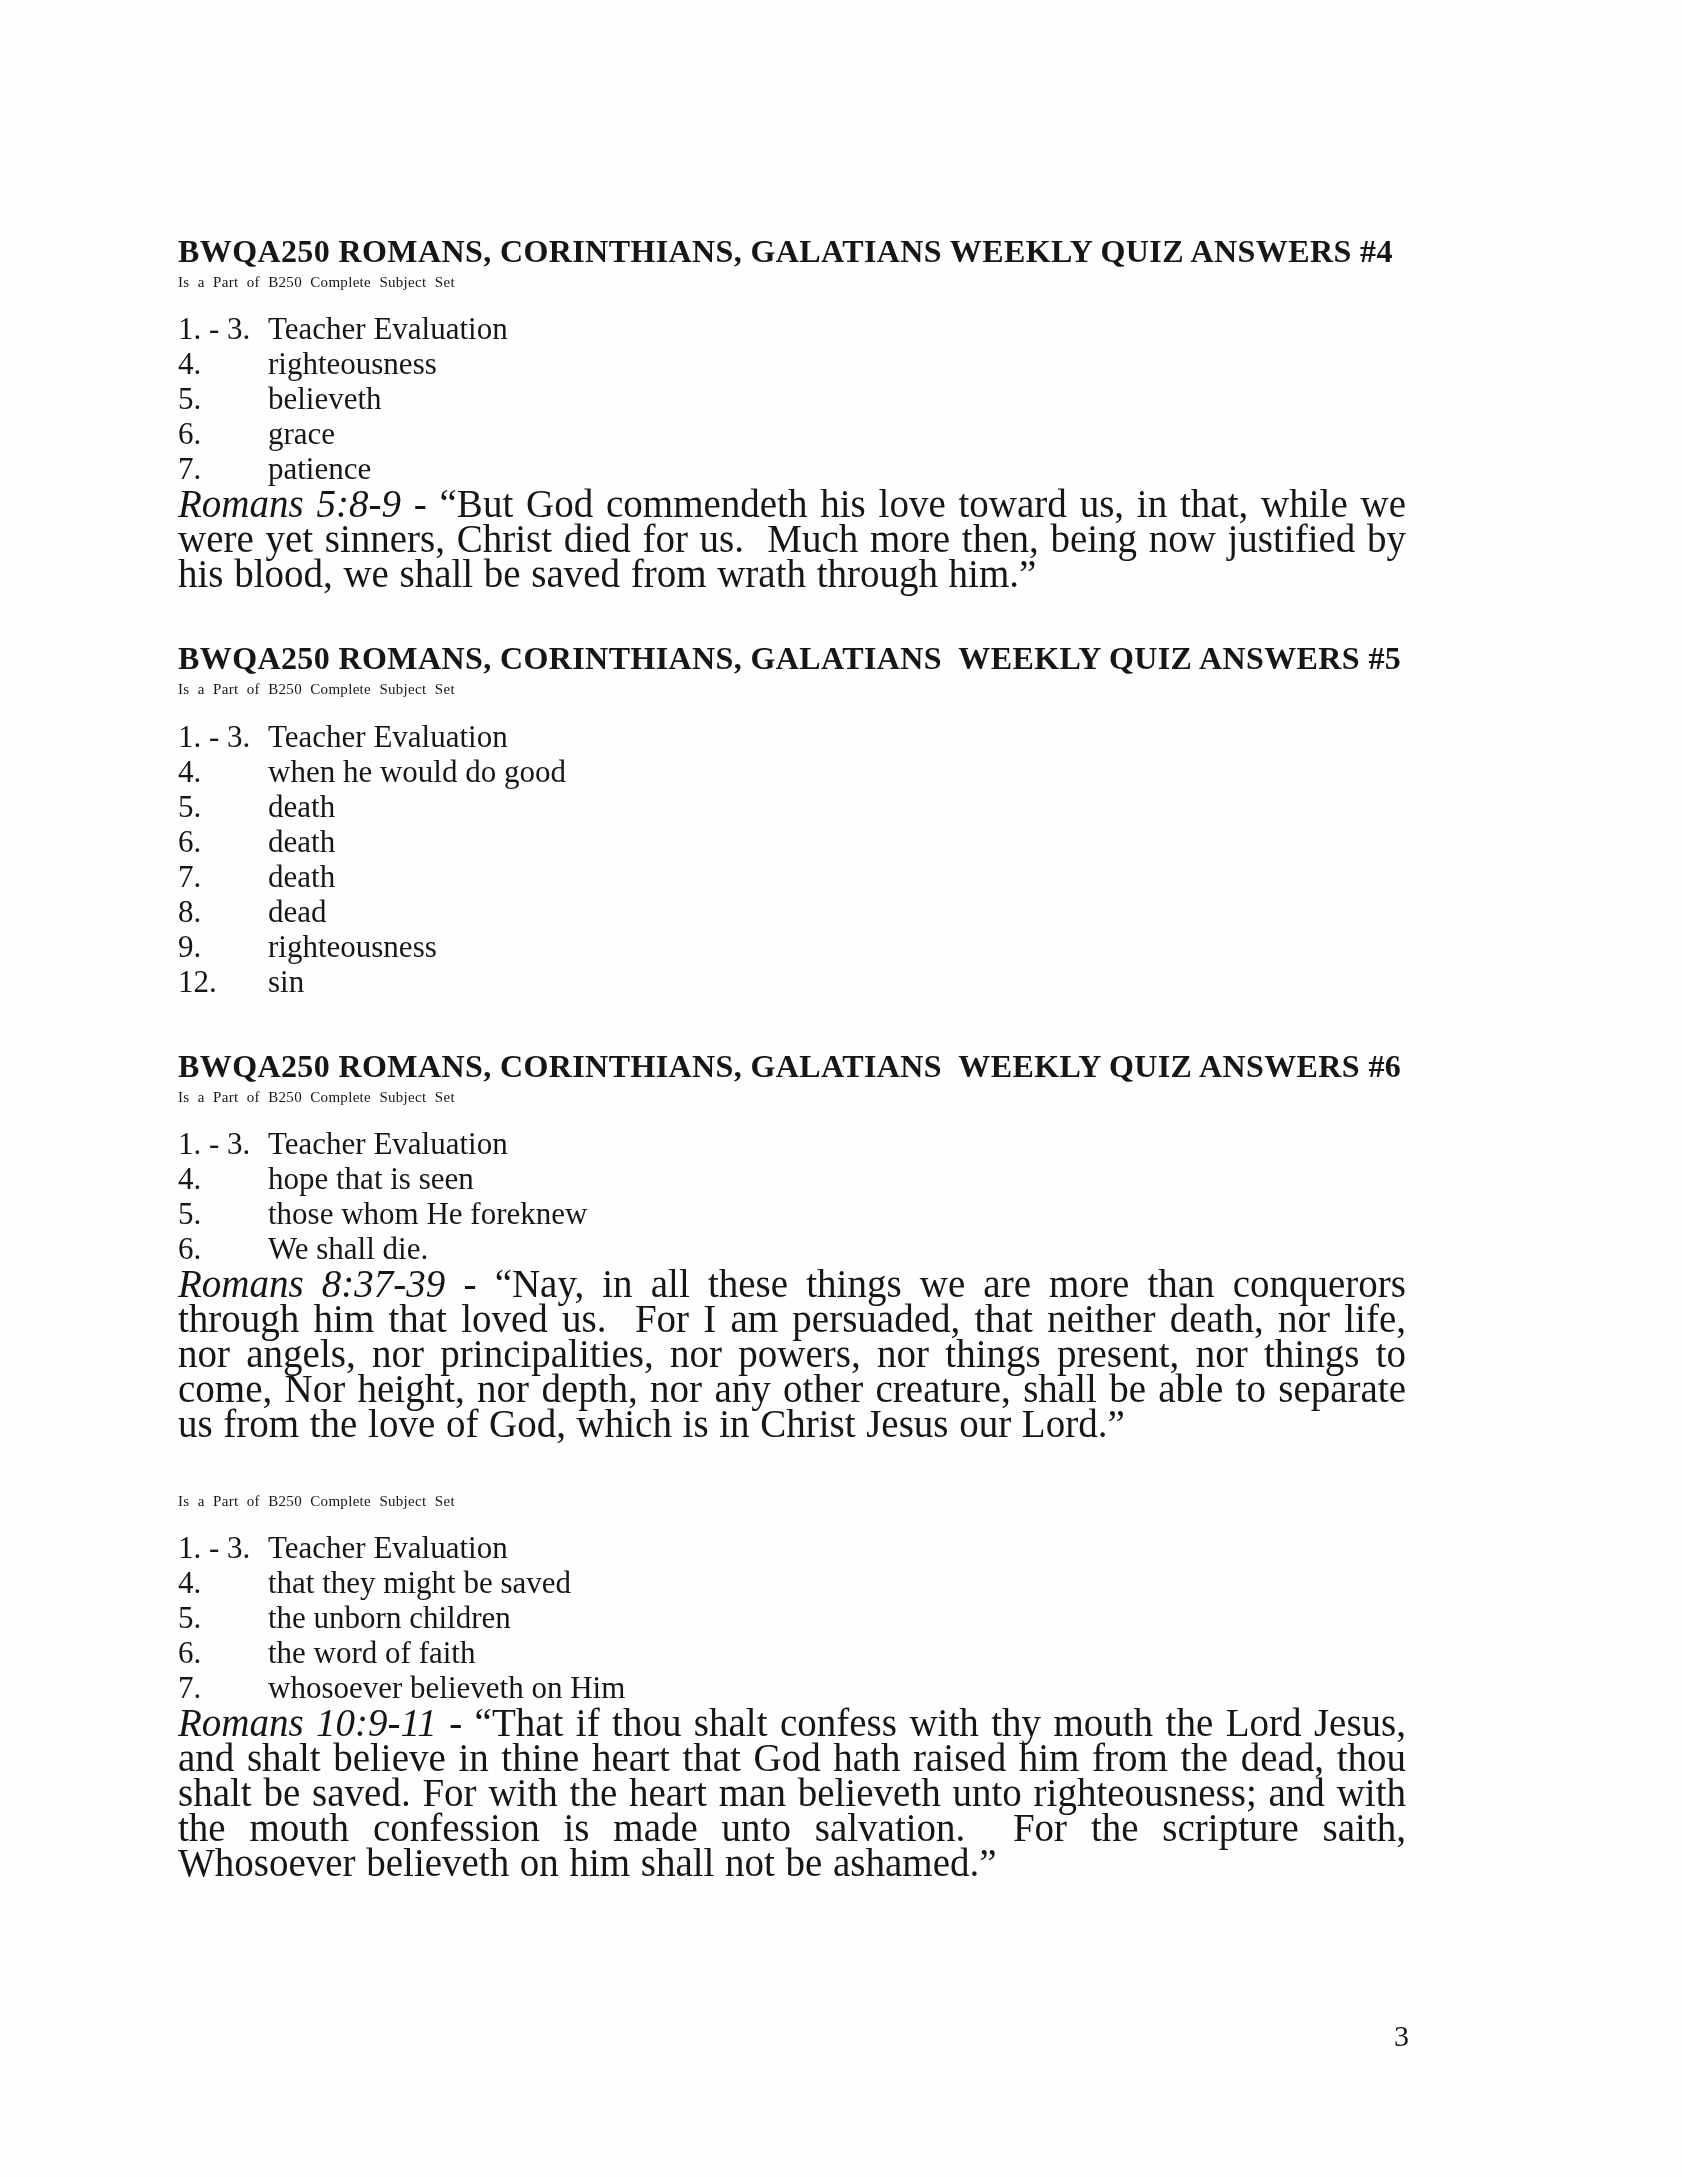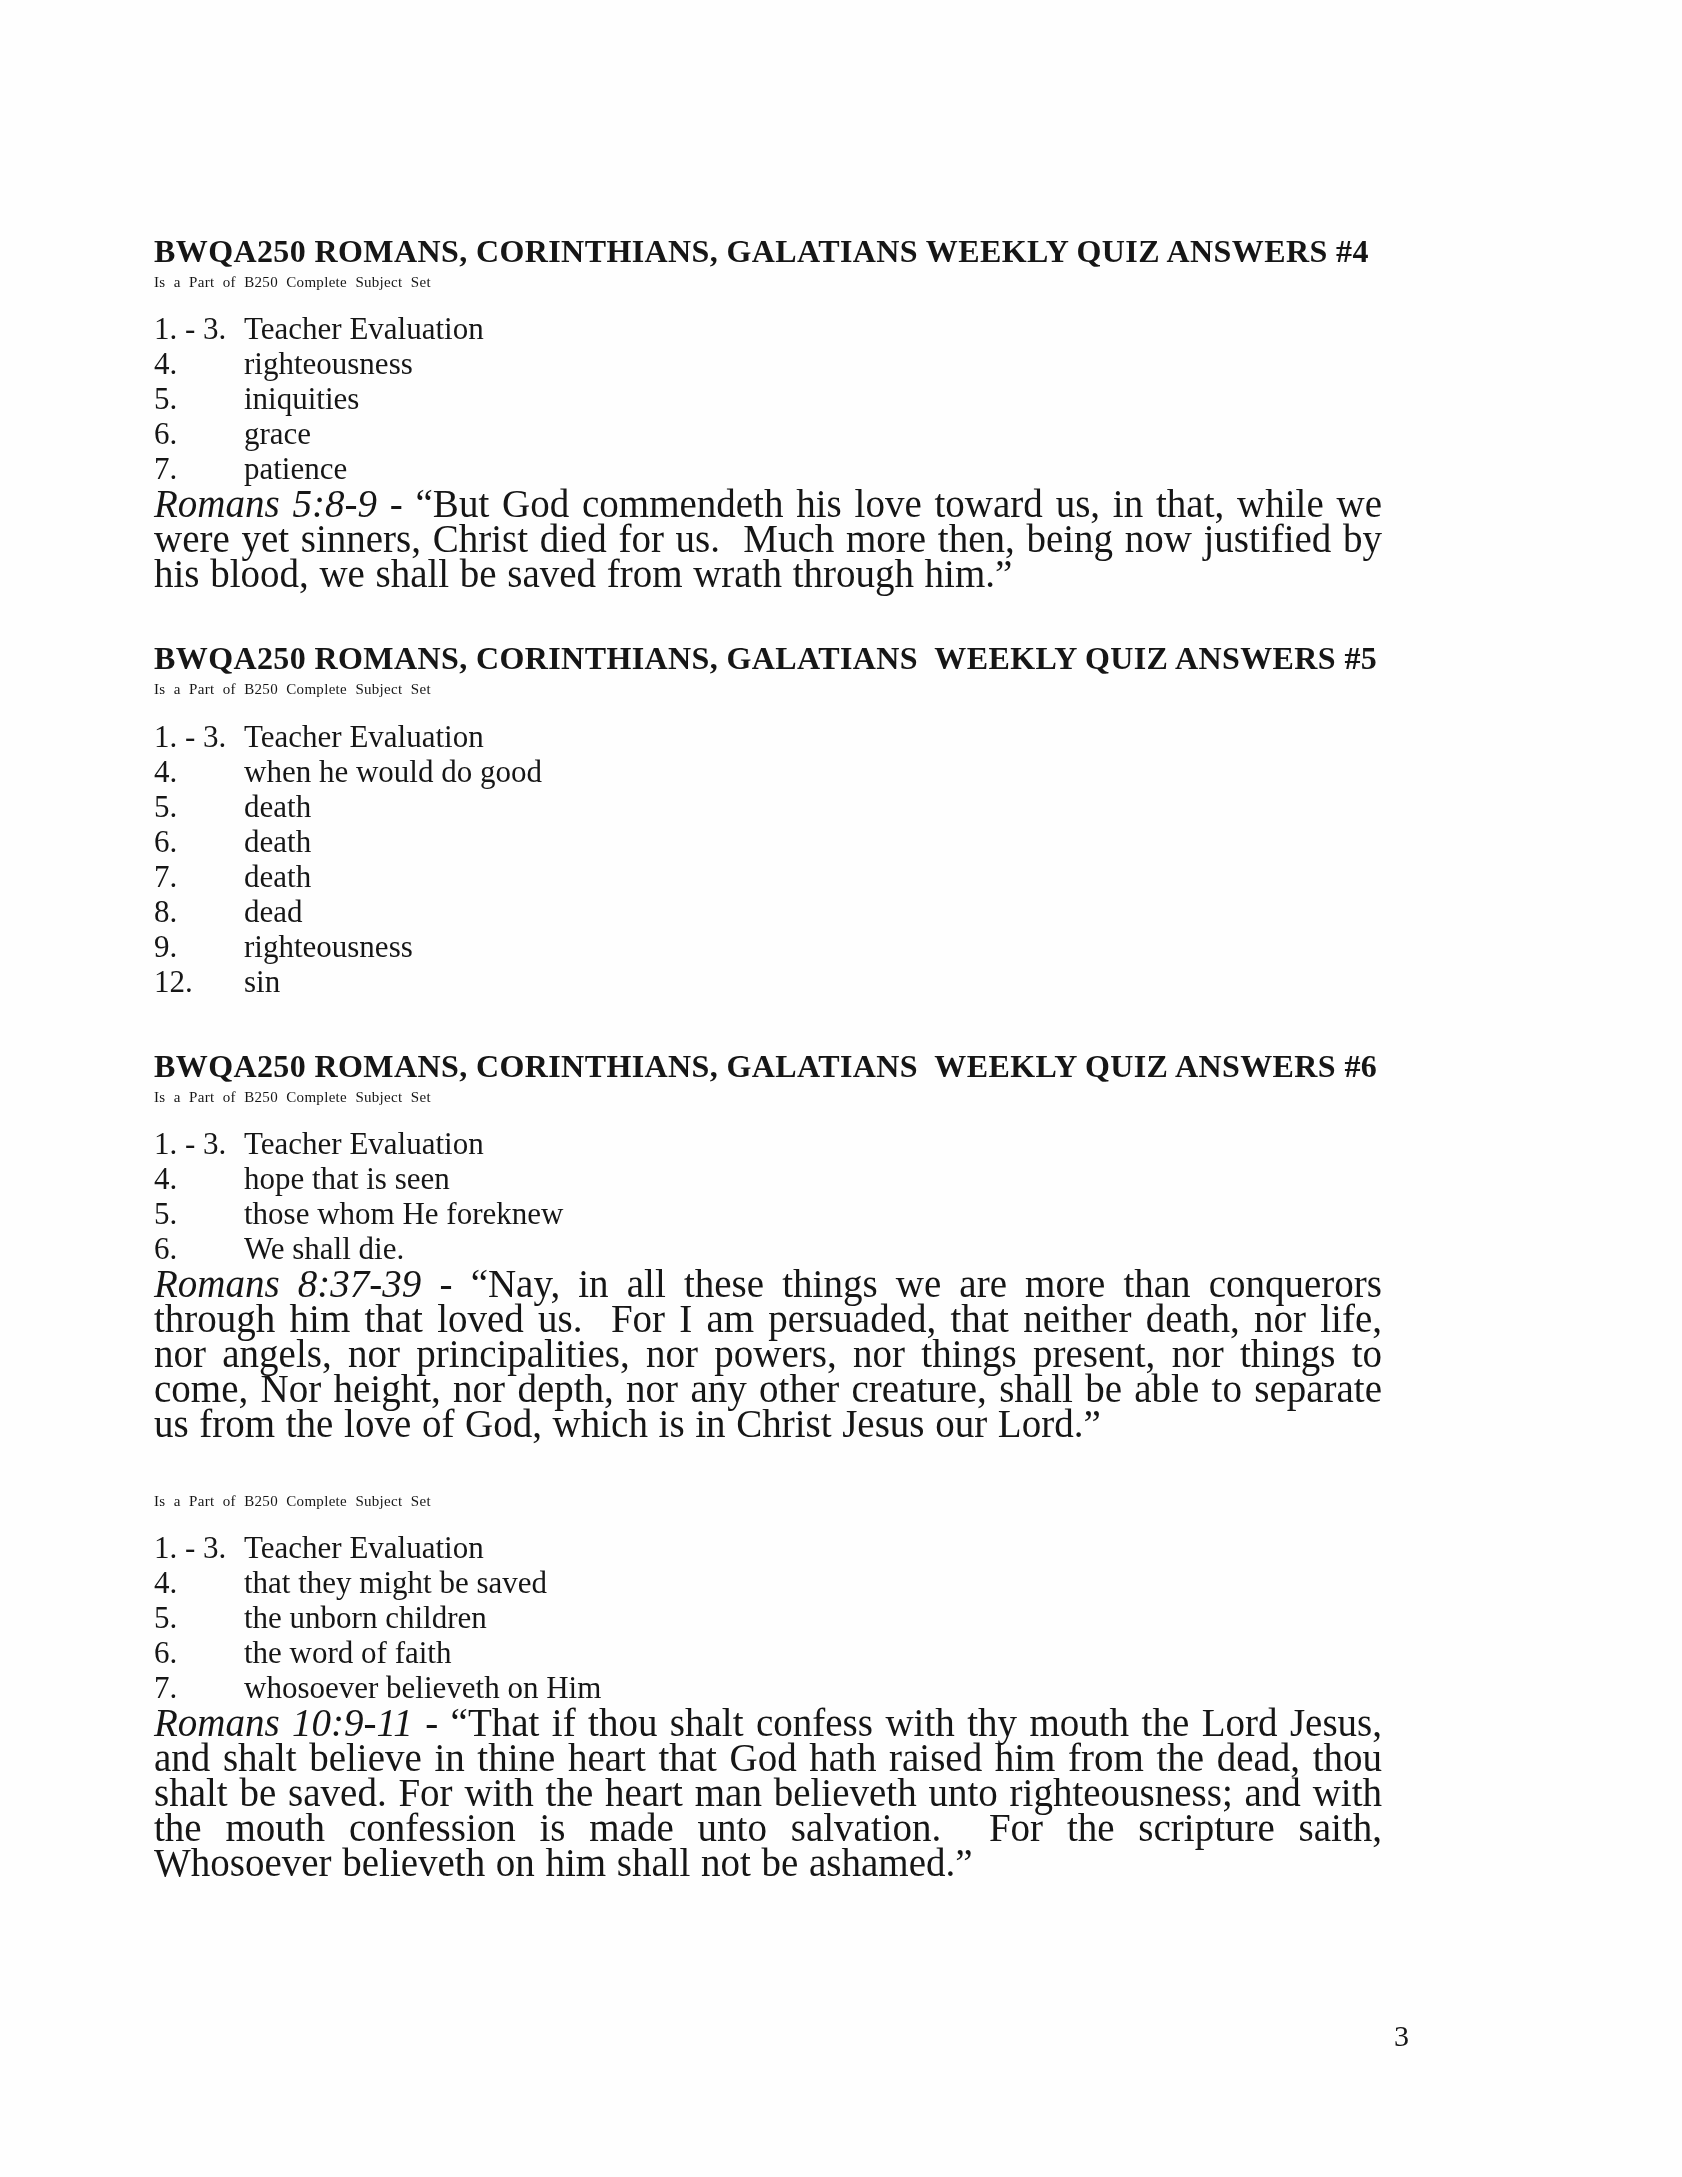--- a/index.html
+++ b/index.html
@@ -11,21 +11,21 @@
     position: relative;
     width: 1683px;
     height: 2177px;
     background: #fefefe;
     font-family: "Liberation Serif", "DejaVu Serif", serif;
     color: #161616;
     overflow: hidden;
   }
   .content {
     position: absolute;
-    left: 154px;
+    left: 178px;
     top: 232px;
     width: 1228px;
   }
   .quiz-section {
     margin: 0 0 48px 0;
   }
   .section-title {
     font-size: 32px;
     line-height: 38px;
     font-weight: bold;
@@ -84,21 +84,21 @@
           <div class="answer-row">
             <span class="answer-number">1. - 3.</span>
             <span class="answer-text">Teacher Evaluation</span>
           </div>
           <div class="answer-row">
             <span class="answer-number">4.</span>
             <span class="answer-text">righteousness</span>
           </div>
           <div class="answer-row">
             <span class="answer-number">5.</span>
-            <span class="answer-text">iniquities</span>
+            <span class="answer-text">believeth</span>
           </div>
           <div class="answer-row">
             <span class="answer-number">6.</span>
             <span class="answer-text">grace</span>
           </div>
           <div class="answer-row">
             <span class="answer-number">7.</span>
             <span class="answer-text">patience</span>
           </div>
         </div>

